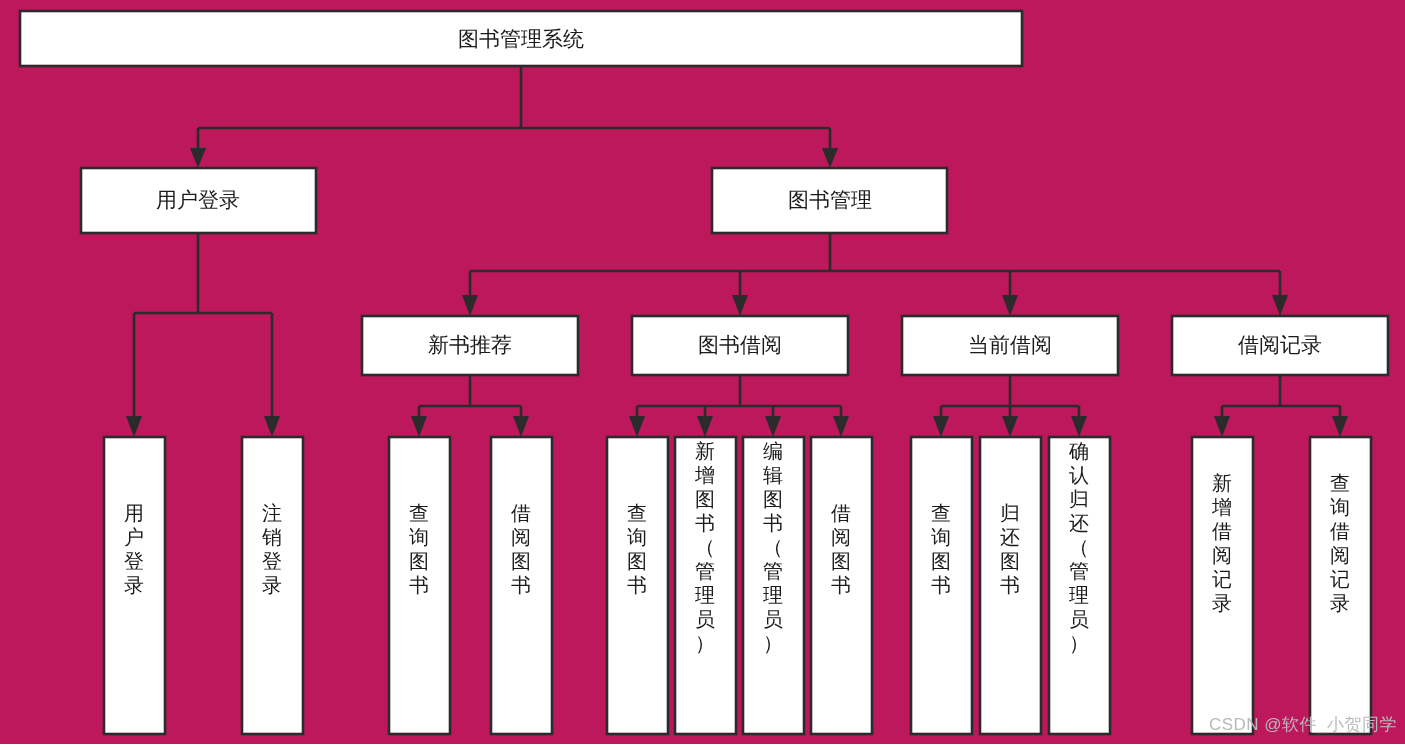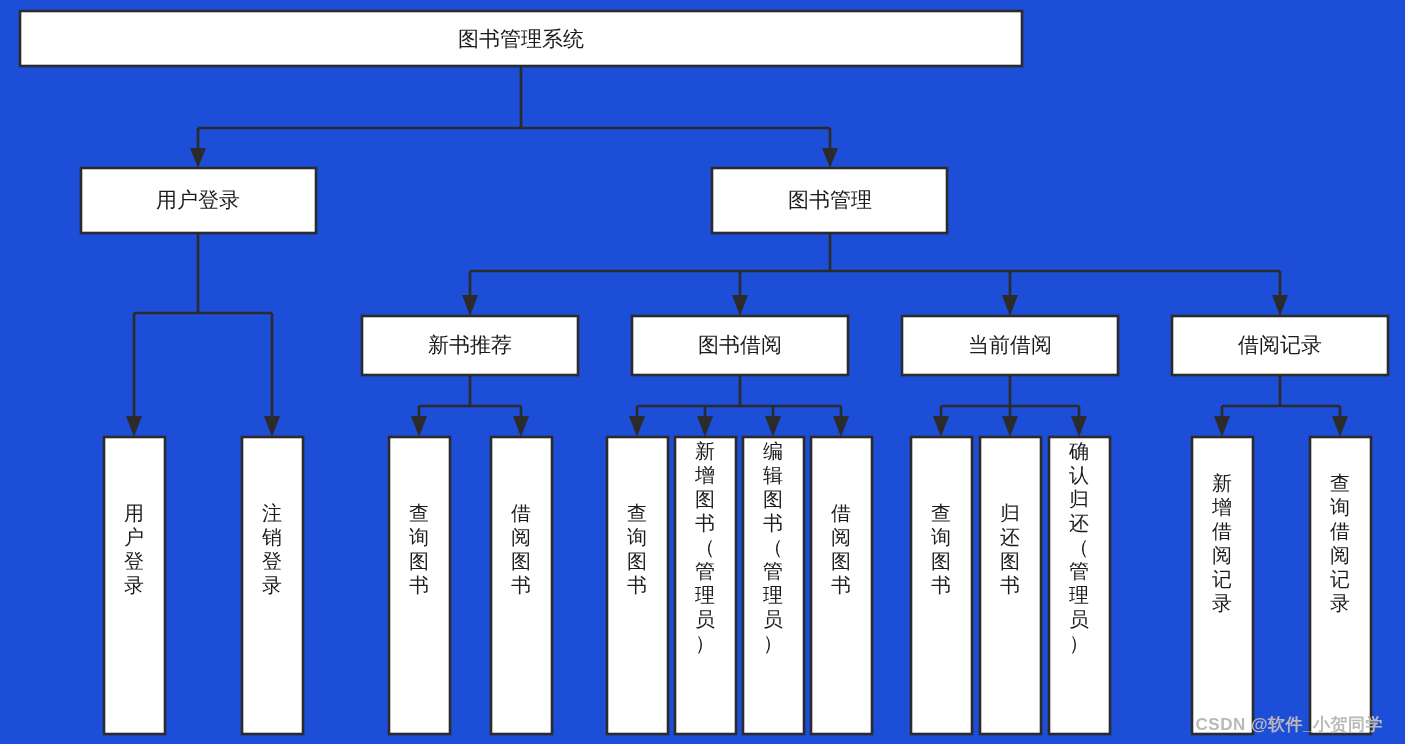--- a/index.html
+++ b/index.html
@@ -10,21 +10,21 @@
   body {
     width: 1405px;
     height: 747px;
     font-family: "Liberation Sans", "DejaVu Sans", sans-serif;
     overflow: hidden;
   }
   #diagram-root {
     position: relative;
     width: 1405px;
     height: 744px;
-    background: #1d4ed8;
+    background: #be185d;
   }
   svg.flow {
     position: absolute;
     left: 0;
     top: 0;
     width: 1405px;
     height: 747px;
     display: block;
   }
   .node-rect {
@@ -50,29 +50,28 @@
     dominant-baseline: middle;
   }
   .node-label-vertical {
     font-family: "Liberation Sans", "DejaVu Sans", sans-serif;
     fill: #1b1b1b;
     font-size: 20px;
     text-anchor: middle;
   }
   .watermark {
     position: absolute;
-    right: 22px;
+    right: 8px;
     bottom: 8px;
     font-family: "Liberation Sans", "DejaVu Sans", sans-serif;
     font-size: 17px;
     color: #b9b9b9;
     letter-spacing: 0.5px;
     white-space: nowrap;
     user-select: none;
-    font-weight: bold;
   }
 </style>
 </head>
 <body>
 
 <div id="diagram-root">
 
   <svg class="flow" viewBox="0 0 1405 747" xmlns="http://www.w3.org/2000/svg">
 
     <g>

